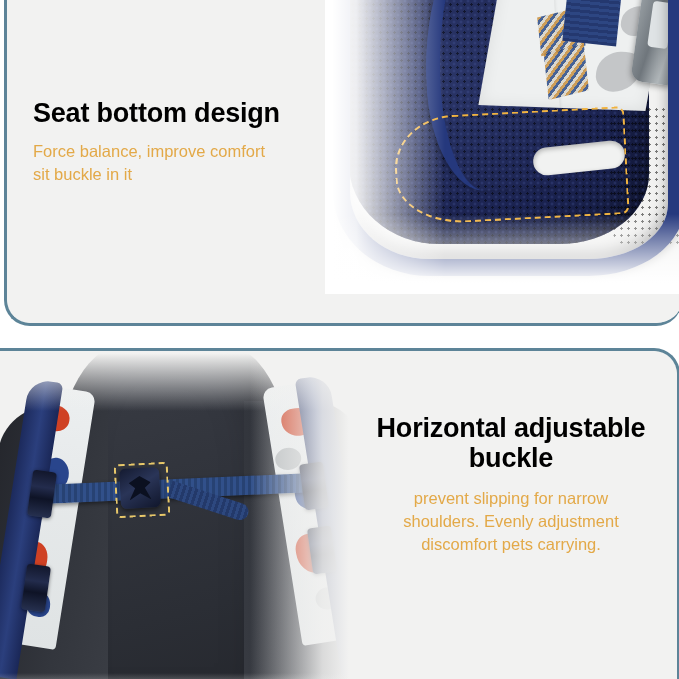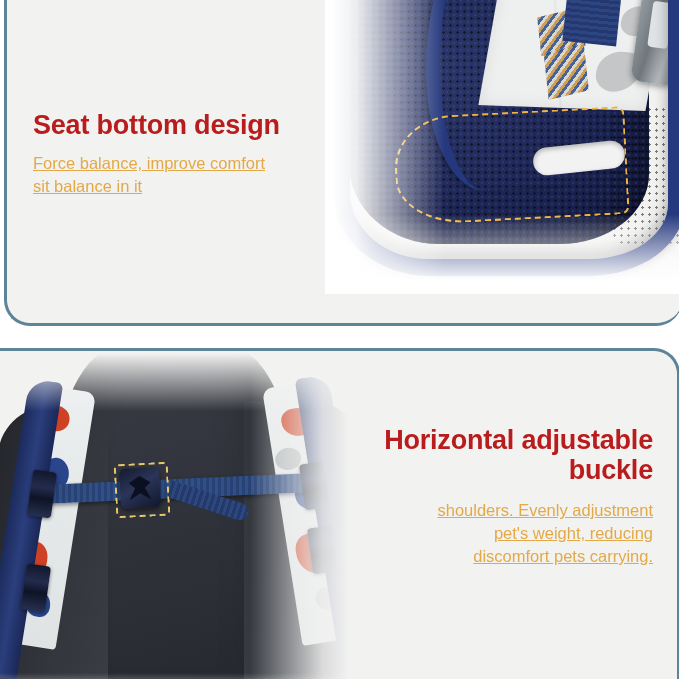--- a/index.html
+++ b/index.html
@@ -69,42 +69,41 @@
   
   .text-block { position: absolute; }
 
   #text-top {
     left: 26px;
     top: 124px;
     width: 320px;
     text-align: left;
   }
   #text-bottom {
-    right: 24px;
+    right: 16px;
     top: 62px;
     width: 300px;
-    text-align: right;
+    text-align: center;
   }
 
   .heading {
-    color: #b91c1c;
+    color: #000000;
     font-weight: bold;
     line-height: 1.12;
-    margin: 12px 0 12px 0;
+    margin: 0 0 12px 0;
     letter-spacing: -0.2px;
   }
   #text-top .heading { font-size: 27px; }
   #text-bottom .heading { font-size: 27px; margin-bottom: 14px; }
 
   .body-text {
     color: #e3a948;
     font-size: 16.5px;
     line-height: 1.38;
     margin: 0;
-    text-decoration: underline;
   }
   .body-text .ln { display: block; }
 
   
   .photo {
     position: absolute;
     overflow: hidden;
   }
 
   #photo-top {
@@ -459,21 +458,21 @@
         <div class="dash-outline-seat"></div>
 
         <div class="photo-fade-left"></div>
         <div class="photo-fade-bottom"></div>
       </div>
 
       <div class="text-block" id="text-top">
         <h2 class="heading">Seat bottom design</h2>
         <p class="body-text">
           <span class="ln">Force balance, improve comfort</span>
-          <span class="ln">sit balance in it</span>
+          <span class="ln">sit buckle in it</span>
         </p>
       </div>
 
     </div>
   </div>
 
   <div class="panel" id="panel-bottom">
     <div class="panel-inner">
 
       <div class="photo" id="photo-bottom">
@@ -516,22 +515,22 @@
         <div class="photo-fade-right"></div>
         <div class="photo-fade-btm2"></div>
       </div>
 
       <div class="text-block" id="text-bottom">
         <h2 class="heading">
           <span class="ln">Horizontal</span>
           <span class="ln">adjustable buckle</span>
         </h2>
         <p class="body-text">
+          <span class="ln">prevent slipping for narrow</span>
           <span class="ln">shoulders. Evenly adjustment</span>
-          <span class="ln">pet's weight, reducing</span>
           <span class="ln">discomfort pets carrying.</span>
         </p>
       </div>
 
     </div>
   </div>
 
 </div>
 
 </body></html>

